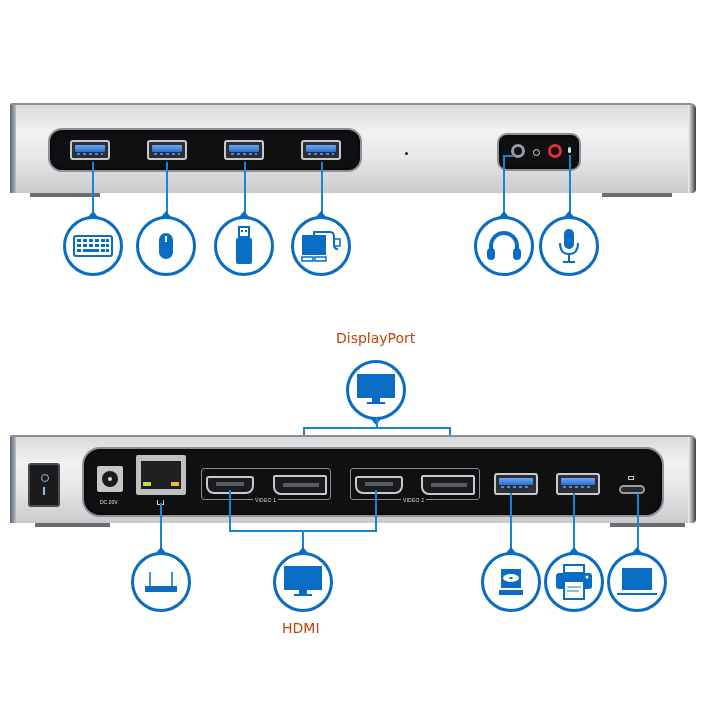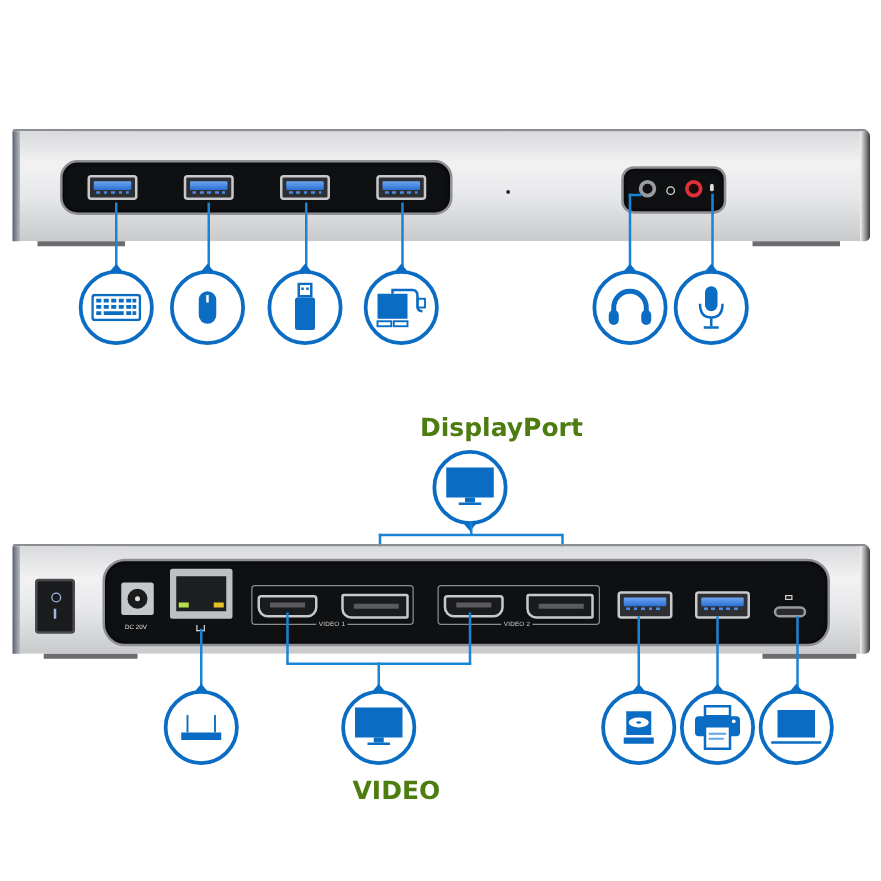--- a/index.html
+++ b/index.html
@@ -53,21 +53,21 @@
   .circle {
     position:absolute; width:60px; height:60px; border-radius:50%;
     border: 3px solid #0a6cc2; box-sizing:border-box; background:#fff;
     display:flex; align-items:center; justify-content:center;
   }
   .circle::before {
     content:""; position:absolute; left:50%; top:-8px; margin-left:-5px;
     border-left:5px solid transparent; border-right:5px solid transparent; border-bottom:6px solid #0a6cc2;
   }
   .icon { display:block; }
-  .caption { position:absolute; color:#4d7c0f; font-size:20px; font-family:"DejaVu Sans", sans-serif;font-weight:bold; }
+  .caption { position:absolute; color:#c2410c; font-size:14px; font-family:"DejaVu Sans", sans-serif; }
 </style>
 </head>
 <body>
 
 <div class="dock" style="left:10px; top:103px; width:686px; height:88px; border-radius:2px 6px 6px 2px;">
   <div class="shade-left"></div>
   <div class="shade-right"></div>
   <div class="foot" style="left:20px; width:70px;"></div>
   <div class="foot" style="left:592px; width:70px;"></div>
 </div>
@@ -229,21 +229,21 @@
     <rect x="1" y="16" width="32" height="6" fill="#0a6cc2"></rect>
   </svg>
 </div>
 <div class="circle" style="left:273px; top:552px;">
   <svg class="icon" width="40" height="34" viewBox="0 0 40 34">
     <rect x="1" y="1" width="38" height="24" fill="#0a6cc2"></rect>
     <rect x="16" y="25" width="8" height="4" fill="#0a6cc2"></rect>
     <rect x="11" y="29" width="18" height="2" fill="#0a6cc2"></rect>
   </svg>
 </div>
-<div class="caption" style="left:282px; top:620px;">VIDEO</div>
+<div class="caption" style="left:282px; top:620px;">HDMI</div>
 
 <div class="circle" style="left:481px; top:552px;">
   <svg class="icon" width="28" height="28" viewBox="0 0 28 28">
     <path d="M4 1 H24 V20 H4 Z" fill="#0a6cc2"></path>
     <ellipse cx="14" cy="10" rx="8" ry="4" fill="#fff"></ellipse>
     <ellipse cx="14" cy="10" rx="2" ry="1" fill="#0a6cc2"></ellipse>
     <rect x="2" y="22" width="24" height="5" fill="#0a6cc2"></rect>
   </svg>
 </div>
 <div class="circle" style="left:544px; top:552px;">

